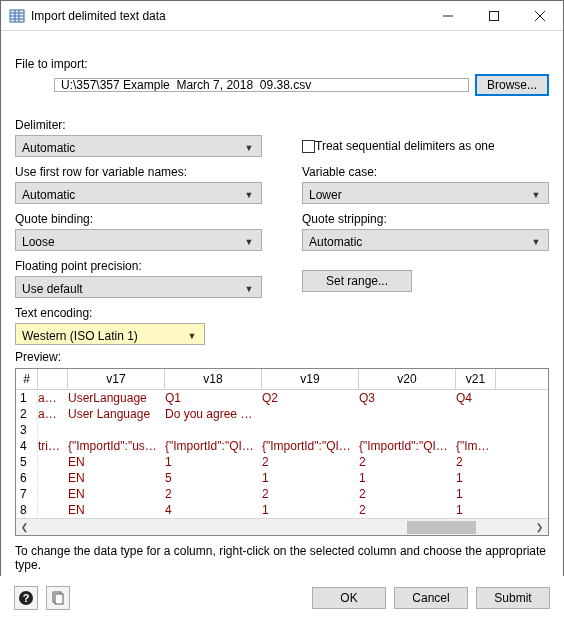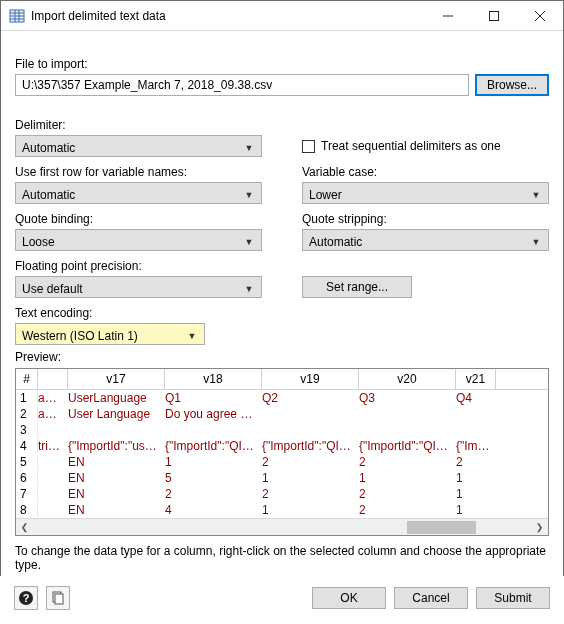--- a/index.html
+++ b/index.html
@@ -35,26 +35,27 @@
     font-size: 10px;
     color:#222;
   }
   .content {
     padding: 10px 14px 10px 14px;
   }
   .label { margin-top: 8px; margin-bottom: 3px; }
   .first-label { margin-top: 16px; }
   .row { display:flex; align-items:center; gap:6px; }
   .textinput {
-    height: 22px;
+    height: 14px;
     border: 1px solid #adadad;
     background:#fff;
     padding: 2px 6px;
     font: inherit;
     flex:1;
+    margin-left:39px;
   }
   .button {
     height: 22px;
     border: 1px solid #adadad;
     background: #e1e1e1;
     font: inherit;
     padding: 2px 8px;
     cursor: default;
     display:inline-flex;
     align-items:center;
@@ -74,24 +75,24 @@
     padding: 4px 4px 0 6px;
     position:relative;
     min-width: 150px;
   }
   .dropdown .dd-text { flex:1; }
   .dropdown .dd-arrow {
     width:16px; text-align:center; font-size:9px; color:#333;
   }
   .dropdown.white { background:#fef9c3; }
   .twocol {
-    display:flex; gap: 40px; align-items: flex-end;
+    display:flex; gap: 40px;
   }
   .col { flex:1; display:flex; flex-direction:column; }
-  .checkbox-row { display:flex; align-items:center; gap:6px; margin-top: 18px; height:22px; }
+  .checkbox-row { display:flex; align-items:center; margin-top: 18px; height:22px; }
   .checkbox { width:13px; height:13px; border:1px solid #333; background:#fff; display:inline-block; }
   .preview-wrap {
     margin-top: 4px;
     border:1px solid #828790;
     height: 168px;
     overflow:hidden;
     position:relative;
   }
   .preview-head, .preview-row {
     display:flex;

